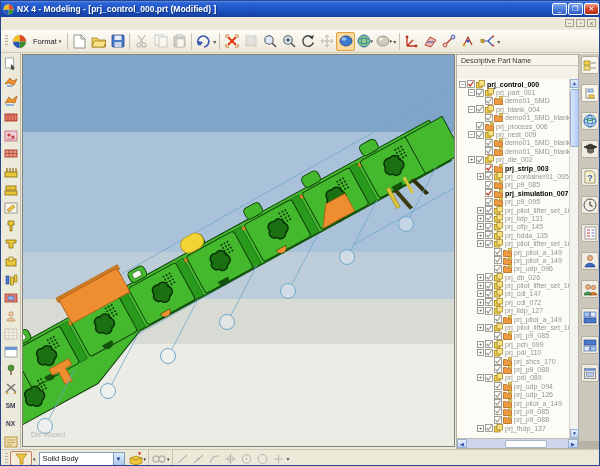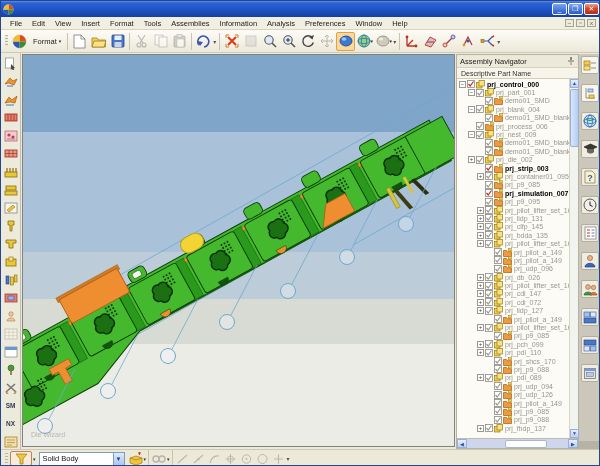--- a/index.html
+++ b/index.html
@@ -105,41 +105,28 @@
   <div class="titlebar">
     <span>
       <svg width="11" height="11" viewBox="0 0 11 11">
         <circle cx="5.5" cy="5.5" r="5" fill="#f6f2e6"></circle>
         <path d="M5.5 5.5 L5.5 .5 A5 5 0 0 1 10.5 5.5 Z" fill="#e04b20"></path>
         <path d="M5.5 5.5 L10.5 5.5 A5 5 0 0 1 5.5 10.5 Z" fill="#3a8f2a"></path>
         <path d="M5.5 5.5 L5.5 10.5 A5 5 0 0 1 .5 5.5 Z" fill="#2a56b8"></path>
         <path d="M5.5 5.5 L.5 5.5 A5 5 0 0 1 5.5 .5 Z" fill="#f0c020"></path>
       </svg>
     </span>
+    <span class="ttl">NX 4 - Modeling - [prj_control_000.prt (Modified) ]</span>
     <span class="winbtns">
       <span class="winbtn">_</span>
       <span class="winbtn">❒</span>
       <span class="winbtn close">✕</span>
     </span>
   </div>
 
-  <div class="menubar">
-      <span class="menuitem">File</span>
-      <span class="menuitem">Edit</span>
-      <span class="menuitem">View</span>
-      <span class="menuitem">Insert</span>
-      <span class="menuitem">Format</span>
-      <span class="menuitem">Tools</span>
-      <span class="menuitem">Assemblies</span>
-      <span class="menuitem">Information</span>
-      <span class="menuitem">Analysis</span>
-      <span class="menuitem">Preferences</span>
-      <span class="menuitem">Window</span>
-      <span class="menuitem">Help</span>
-    </div>
   <div class="mdi-ctrls">
     <span class="mdi-b">–</span>
     <span class="mdi-b">▫</span>
     <span class="mdi-b">x</span>
   </div>
 
   <div class="toolbar-top">
       <span class="grip"></span>
       <span class="tbtn">
         <svg width="15" height="15" viewBox="0 0 15 15">
@@ -623,30 +610,20 @@
           <line x1="328" y1="195" x2="354" y2="145" stroke="#6fa8cc" stroke-width="0.8"></line>
           <circle cx="324" cy="202" r="7.5" fill="rgba(245,250,253,0.35)" stroke="#6fa8cc" stroke-width="1"></circle>
           <line x1="387" y1="162" x2="413" y2="112" stroke="#6fa8cc" stroke-width="0.8"></line>
           <circle cx="383" cy="169" r="7.5" fill="rgba(245,250,253,0.35)" stroke="#6fa8cc" stroke-width="1"></circle>
         </g>
         <text x="8" y="382" font-size="7" fill="#b7b7ad" font-family="Liberation Sans, sans-serif">Die Wizard</text>
       </svg>
   </div>
 
   <div class="navigator">
-    <div class="nav-title">
-      <span>Assembly Navigator</span>
-      <span>
-        <svg width="8" height="8" viewBox="0 0 8 8">
-          <rect x="3" y="0" width="2" height="4" fill="#8a8778"></rect>
-          <rect x="1" y="3" width="6" height="2" fill="#b0ac9c"></rect>
-          <rect x="3.6" y="5" width="0.8" height="3" fill="#6e6b5e"></rect>
-        </svg>
-      </span>
-    </div>
     <div class="nav-header">Descriptive Part Name</div>
     <div class="tree">
         <div class="trow active" style="padding-left: 2px;">
           <span class="expander ">−</span>
           <span style="display:inline-flex;margin-right:1px">
             <svg width="8" height="8" viewBox="0 0 8 8">
               <rect x="0.5" y="0.5" width="7" height="7" fill="#fff" stroke="#8a8a82" stroke-width="0.8"></rect>
               <path d="M1.5 4 L3.2 6 L6.5 1.5" fill="none" stroke="#b83220" stroke-width="1.2"></path>
             </svg>
           </span>

